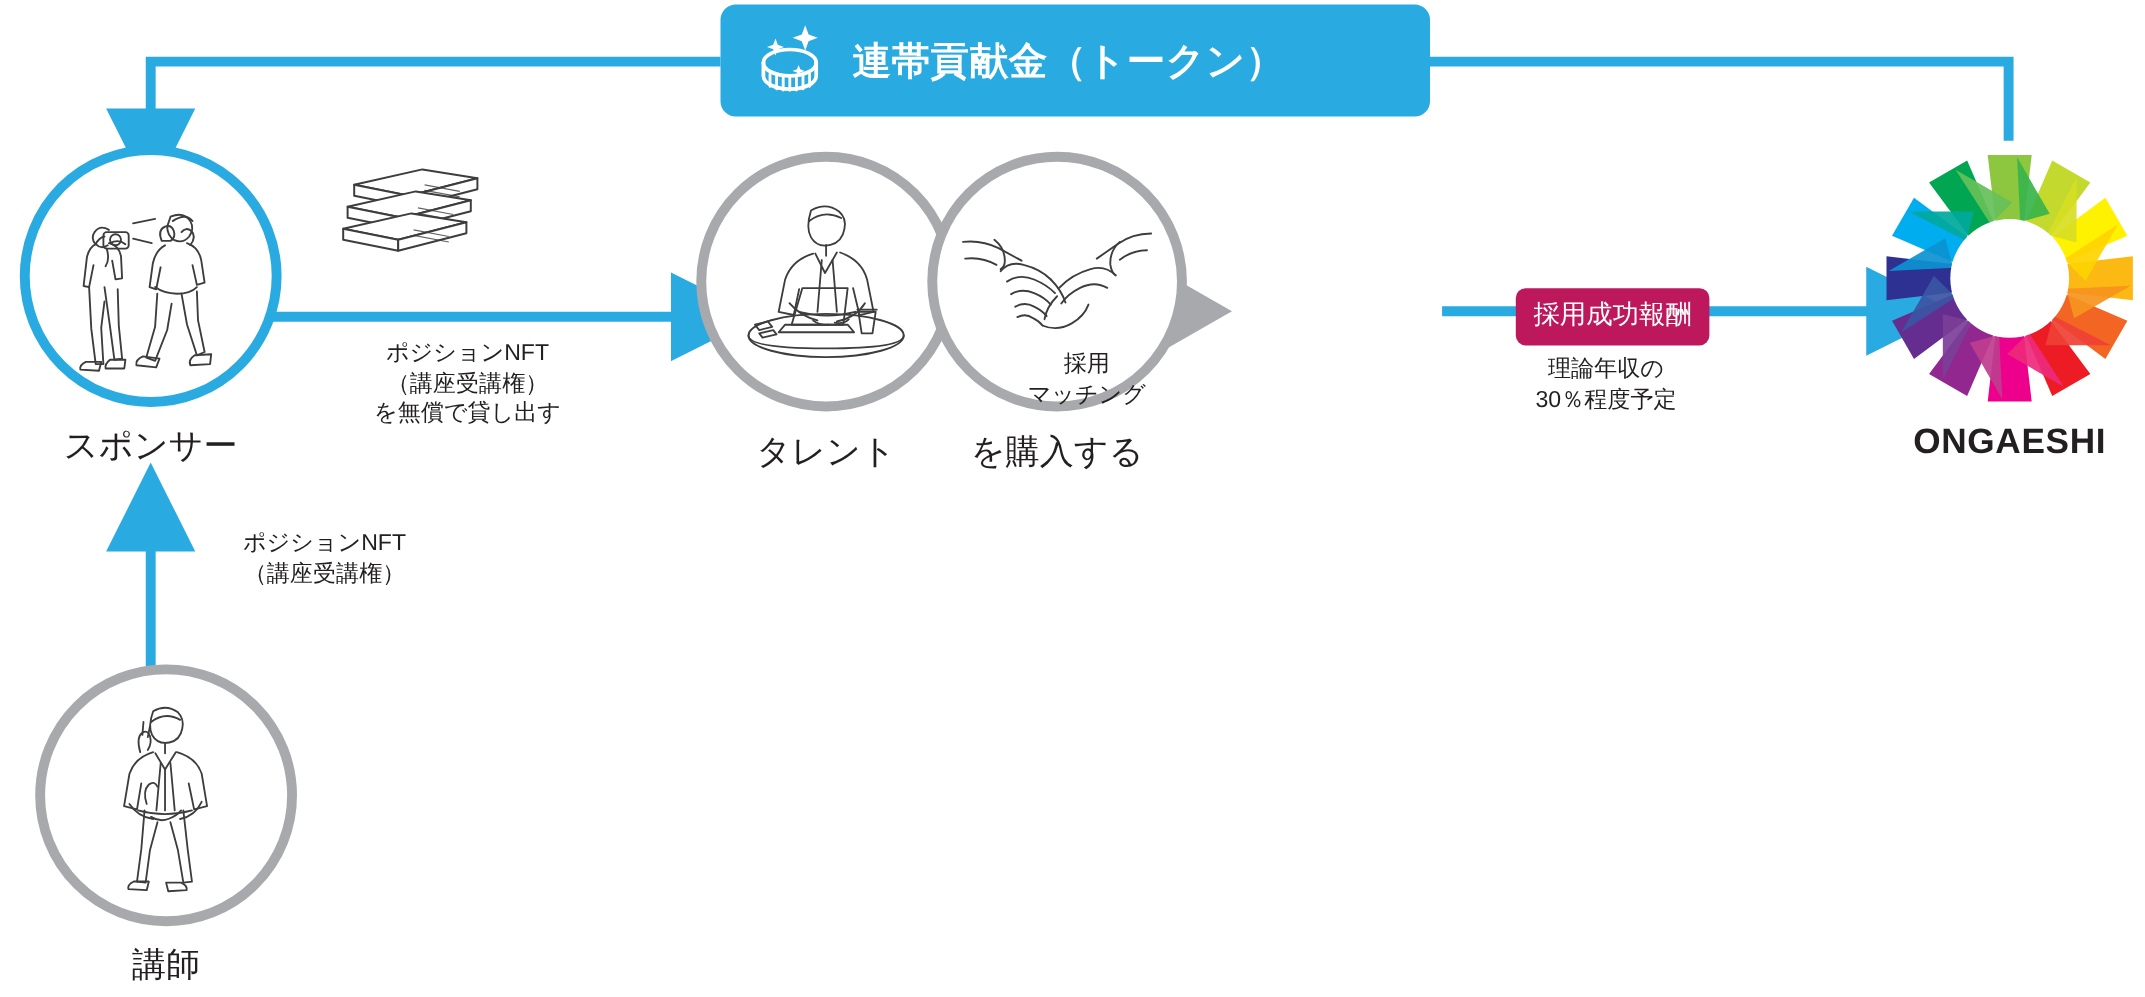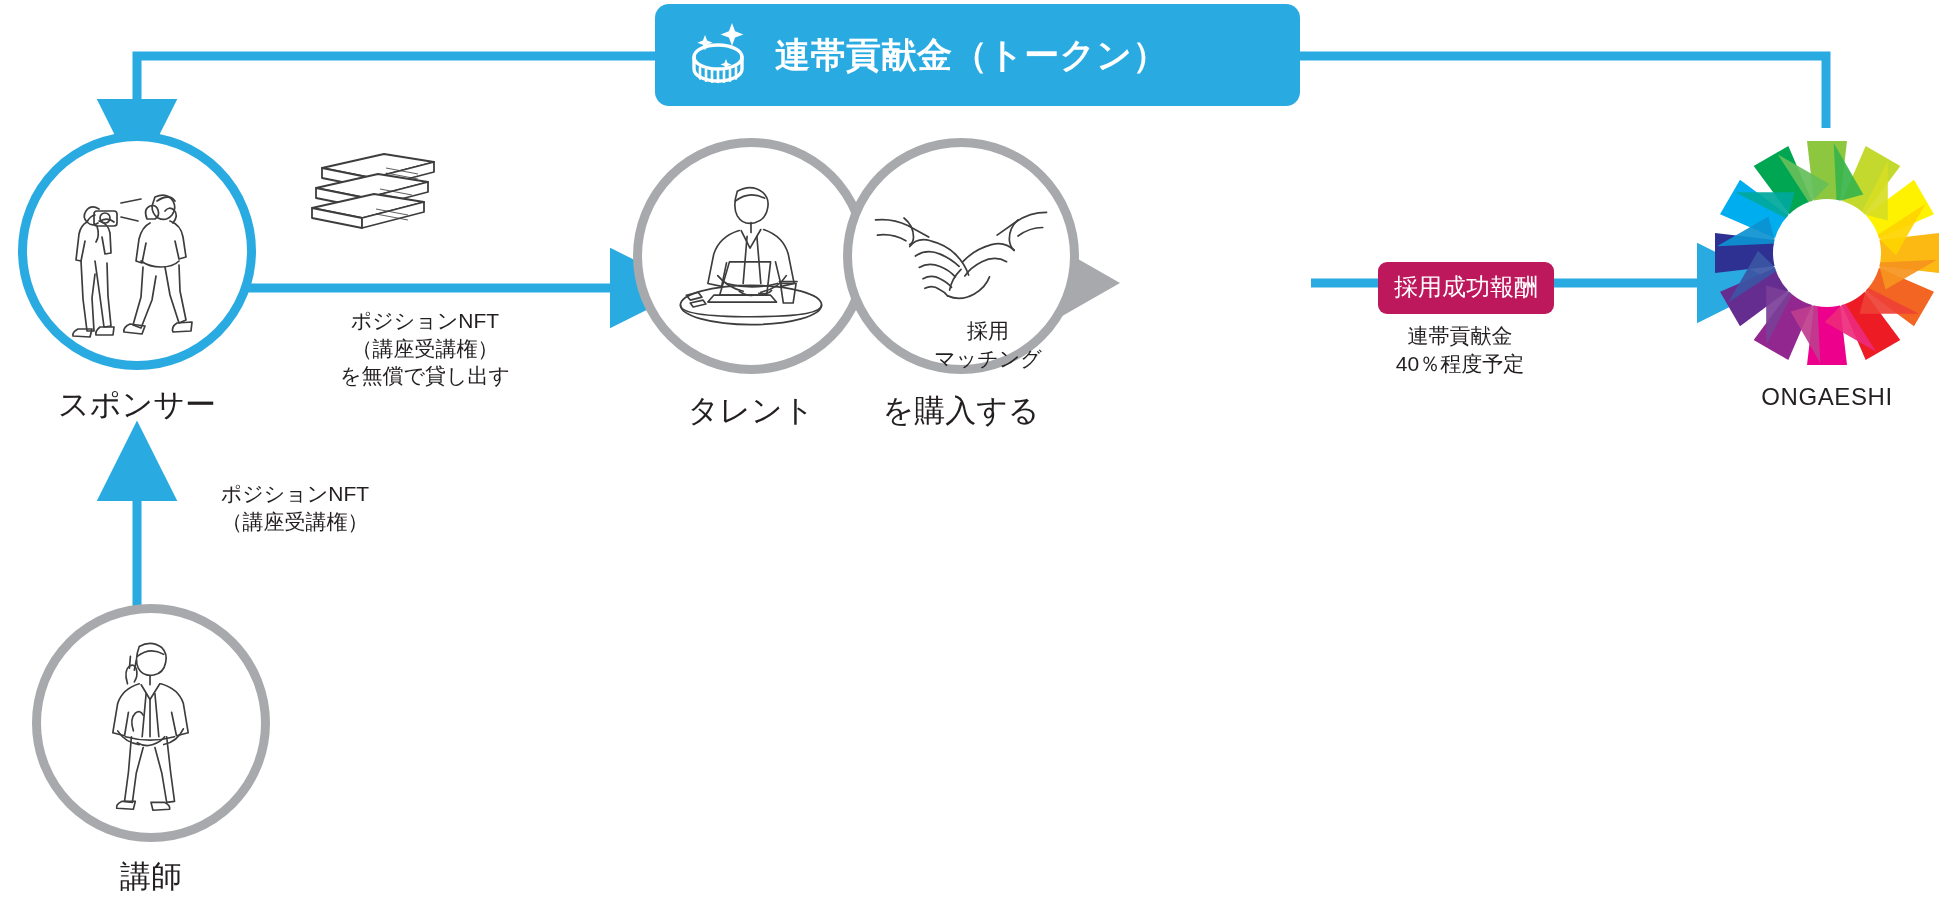--- a/index.html
+++ b/index.html
@@ -34,21 +34,21 @@
   .edge-label{position:absolute;text-align:center;color:#231f20;line-height:1.32;}
   .edge-label.sm{font-size:21px;}
 
   .reward-badge{
     position:absolute;background:#be185d;border-radius:9px;
     color:#ffffff;font-size:24px;line-height:1;
     padding:13px 16px 15px 16px;white-space:nowrap;text-align:center;
   }
 
   
-  .wordmark{font-size:24px;font-weight:400;letter-spacing:.6px;}
+  .wordmark{font-size:32px;font-weight:700;letter-spacing:.6px;}
 </style>
 </head>
 <body>
 
 <div class="stage">
 
   <svg class="svg-layer" viewBox="0 0 1950 906">
     <defs>
       <marker id="mBlueR" markerWidth="9" markerHeight="9" refX="2.6" refY="4.5" orient="auto">
         <path d="M0,0 L9,4.5 L0,9 Z" fill="#29ABE2"></path>
@@ -338,22 +338,22 @@
   </div>
 
   <div class="edge-label sm" style="left:888px;top:317px;width:200px;">
     <div>採用</div>
     <div>マッチング</div>
   </div>
 
   <div class="reward-badge" style="left:1378px;top:262px;">採用成功報酬</div>
 
   <div class="edge-label sm" style="left:1345px;top:322px;width:230px;">
-    <div>連帯貢献金</div>
-    <div>40％程度予定</div>
+    <div>理論年収の</div>
+    <div>30％程度予定</div>
   </div>
 
   <div class="edge-label sm" style="left:165px;top:480px;width:260px;text-align:center;">
     <div>ポジションNFT</div>
     <div>（講座受講権）</div>
   </div>
 
 </div>
 
 </body></html>

